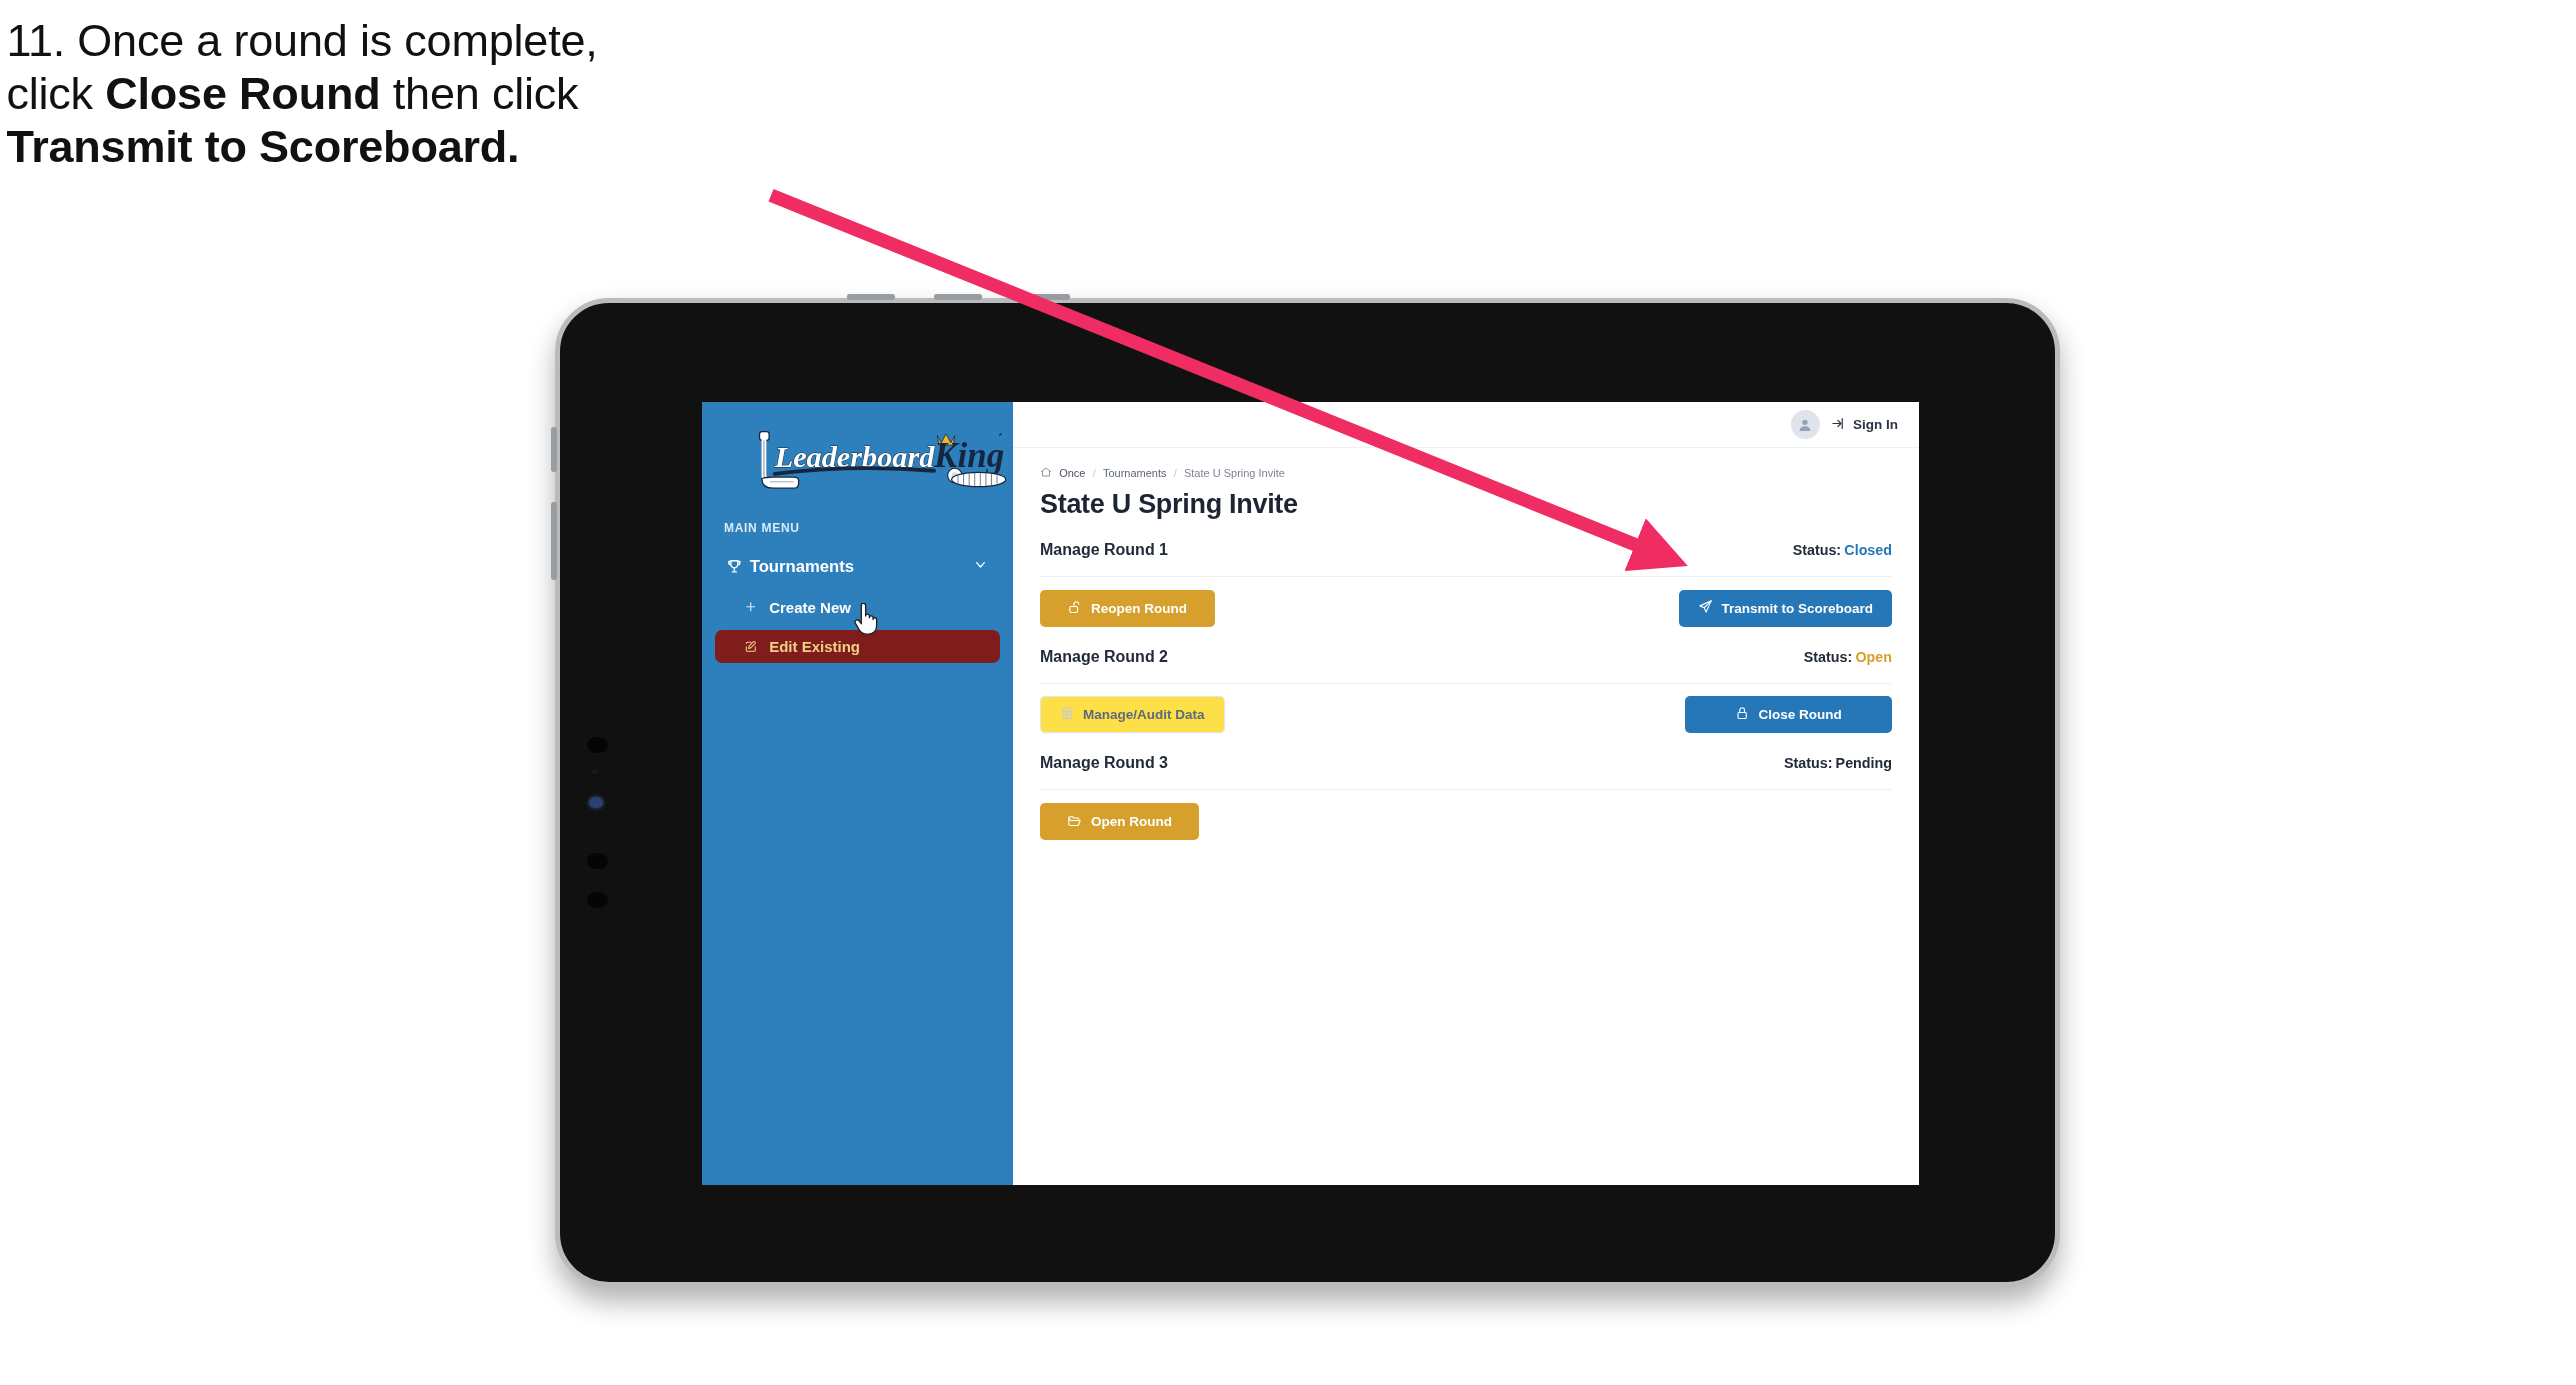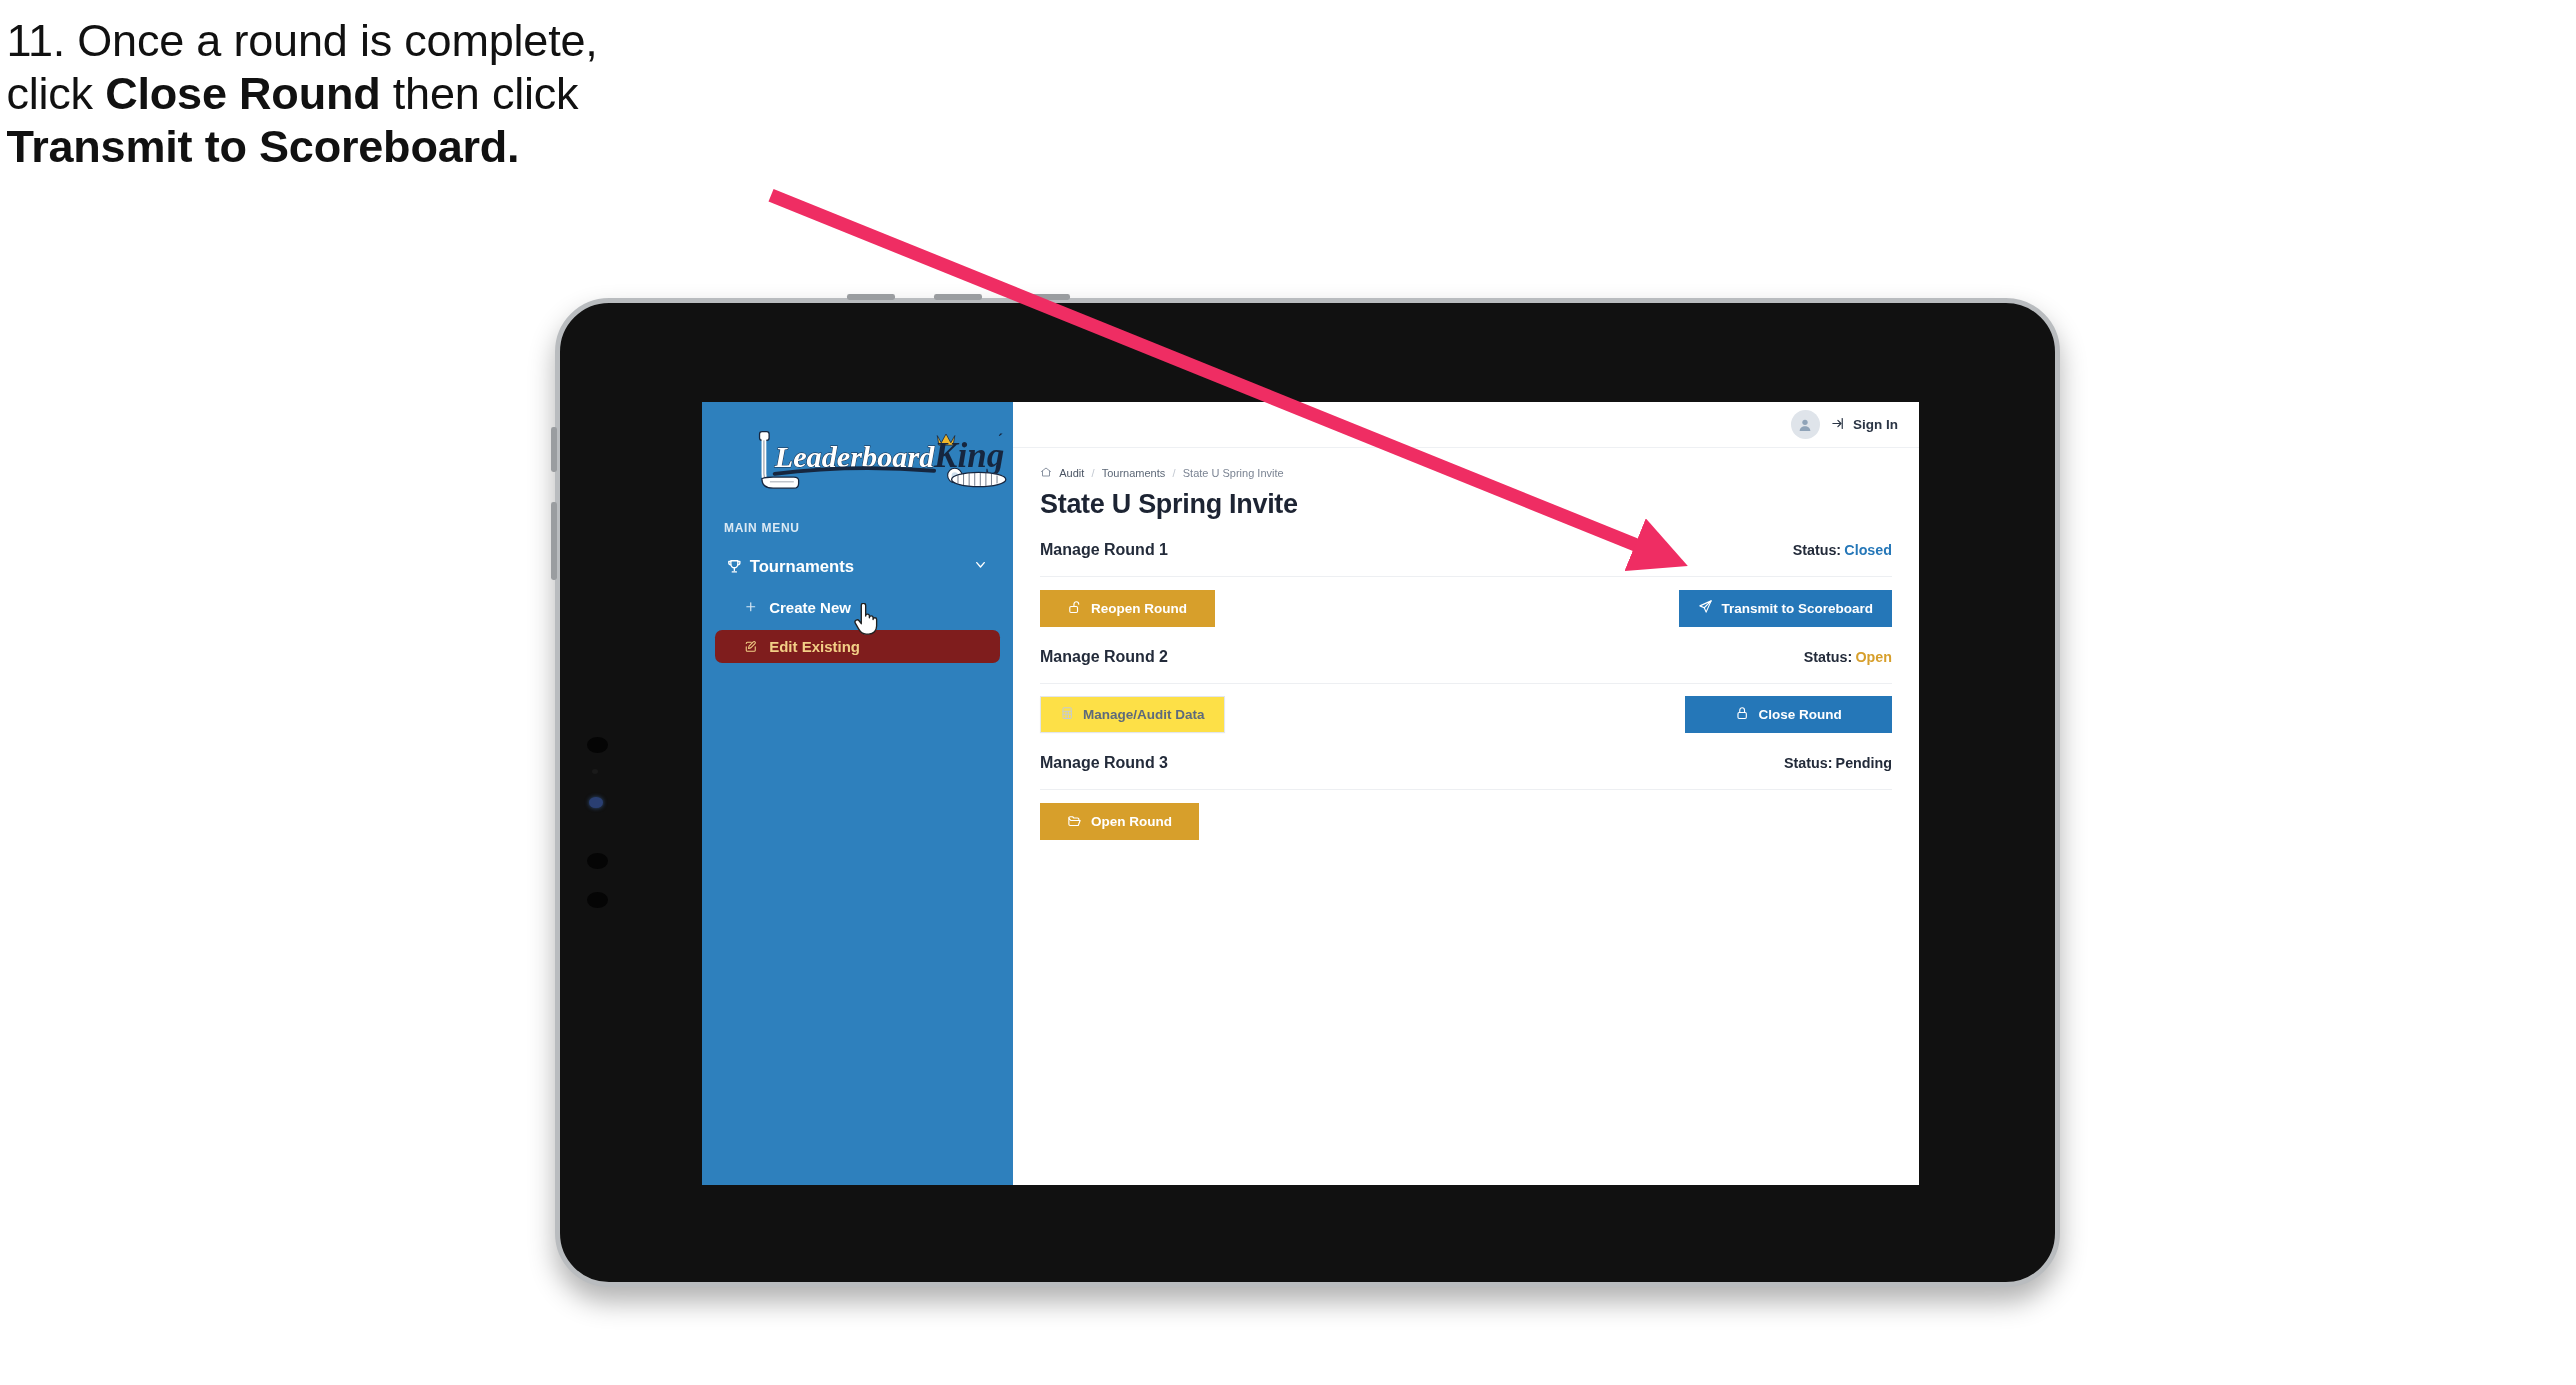--- a/index.html
+++ b/index.html
@@ -151,21 +151,21 @@
     border-bottom: 0.8px solid #edeff2;
   }
   .round-title { font-size:16px; font-weight:700; color:#232b3a; }
   .round-status { font-size:14.3px; font-weight:700; color:#232b3a; }
   .round-status .val { margin-left:3.2px; }
   .round-actions { margin-top: 12.7px; display:flex; align-items:center; justify-content:space-between; }
 
   .btn {
     display:inline-flex; align-items:center; justify-content:center; gap:8.8px;
     height: 37px; padding: 0 19px;
-    border-radius: 0; border:none;
+    border-radius: 5px; border:none;
     font-size: 13.5px; font-weight:700;
     cursor:pointer; white-space:nowrap;
   }
   .btn-amber { background:#d79f2b; color:#ffffff; min-width:175px; }
   .btn-blue  { background:#2577b8; color:#ffffff; min-width:207px; }
   .btn-ghost {
     background:#fde047; color:#5e6a7c;
     border:0.8px solid #e3e6eb; font-weight:700; min-width:175px;
     box-shadow: 0 0.8px 1.6px rgba(17,24,39,.04);
   }
@@ -314,21 +314,21 @@
 
         <div class="content">
 
           <nav class="breadcrumb">
             <span>
               <svg width="12" height="12" viewBox="0 0 24 24" fill="none" stroke="#8a93a1" stroke-width="2" stroke-linecap="round" stroke-linejoin="round">
                   <path d="M3 11l9-7 9 7"></path>
                   <path d="M5 10v10h14V10"></path>
                 </svg>
             </span>
-            <span class="crumb home">Audit</span>
+            <span class="crumb home">Once</span>
             <span class="sep">/</span>
             <span class="crumb">Tournaments</span>
             <span class="sep">/</span>
             <span class="crumb current">State U Spring Invite</span>
           </nav>
 
           <h1 class="page-title">State U Spring Invite</h1>
 
           <div class="round-block">
             <div class="round-head">

